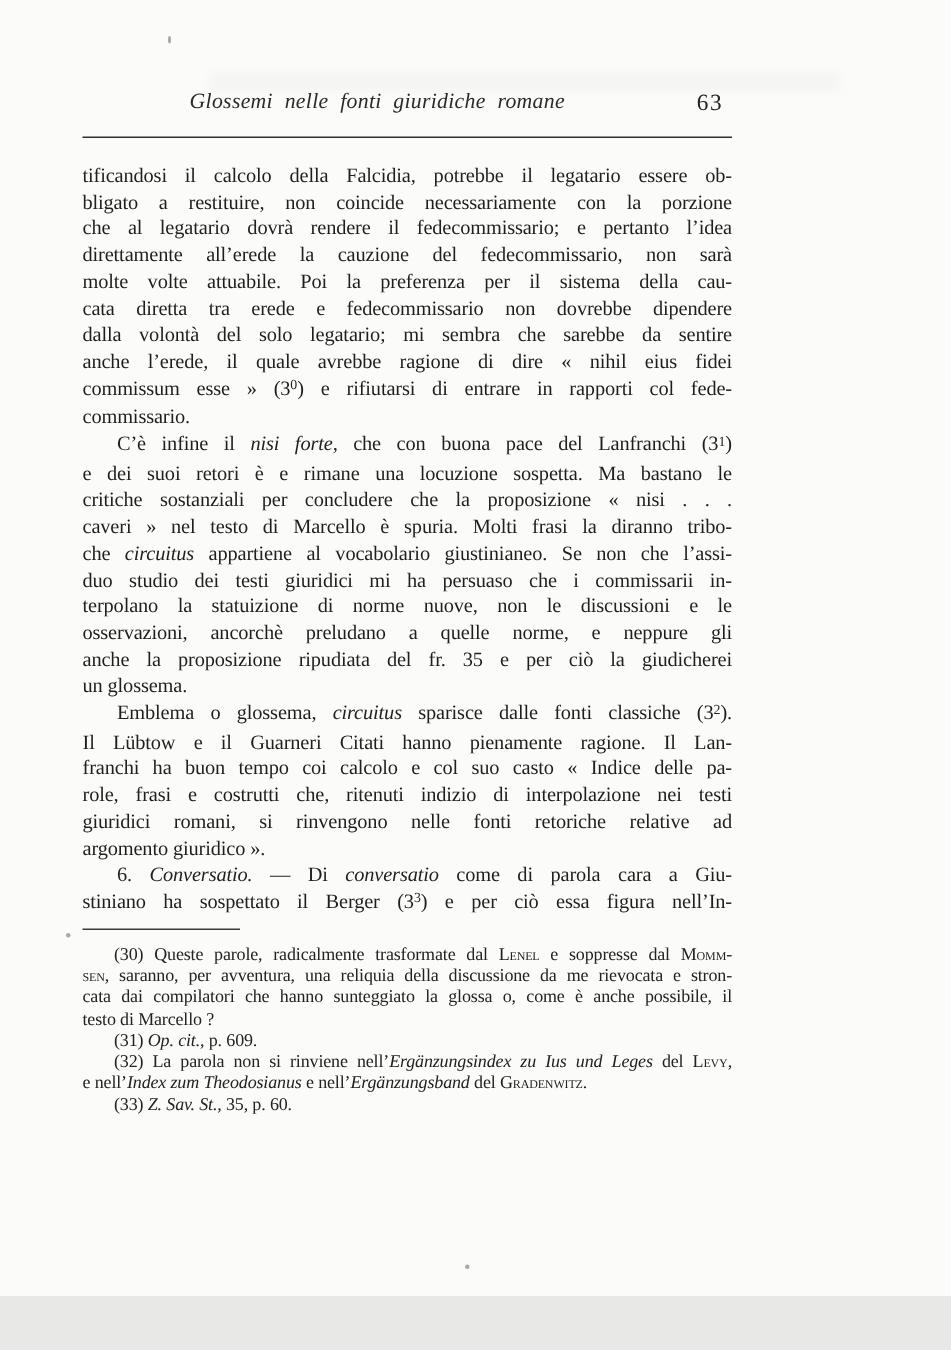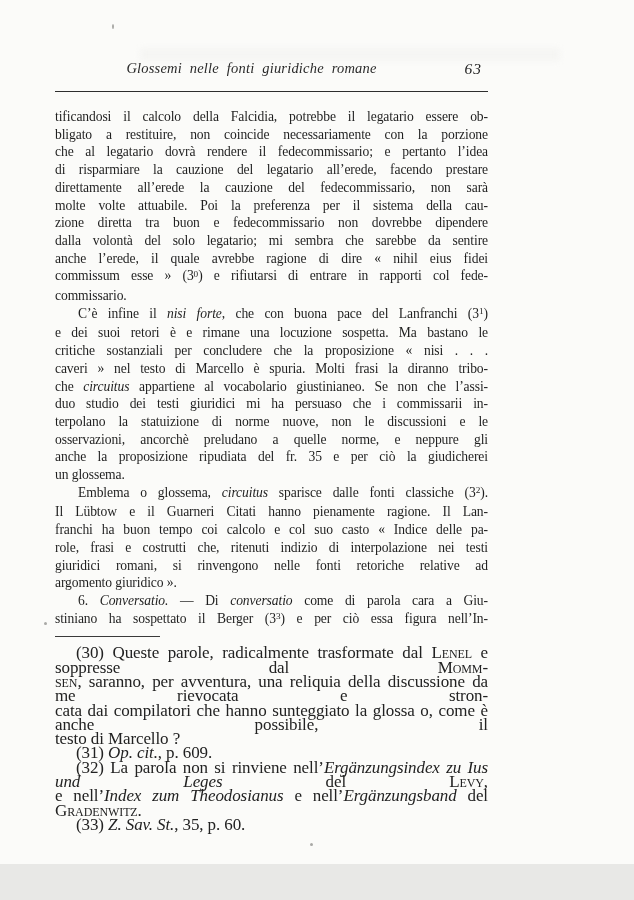--- a/index.html
+++ b/index.html
@@ -10,34 +10,34 @@
   }
   .content { position:absolute; left:55px; top:60px; width:433px; }
 
   
   .header { position:relative; height:26px; }
   .title {
     text-align:center; font-style:italic; font-size:14.5px;
     word-spacing:4px; letter-spacing:.2px; color:#2a2a2a;
     padding-right:40px;
   }
-  .pagenum { position:absolute; right:6px; top:0; font-size:15.5px; color:#222; letter-spacing:1px;font-style:italic; }
+  .pagenum { position:absolute; right:6px; top:0; font-size:15.5px; color:#222; letter-spacing:1px; }
   .rule { border:0; border-top:1.6px solid #2e2e2e; margin:5px 0 0 0; }
 
   
   .bodytext { margin-top:16px; font-size:13.6px; line-height:17.7px; letter-spacing:-.1px; }
   .bline, .fline { text-align:justify; text-align-last:justify; }
   .bline.last, .fline.last { text-align-last:left; }
   .bline.pindent { text-indent:23px; }
   .fline.pindent { text-indent:21px; }
   .para.gap { }
 
   
   .fsep { border:0; border-top:1.8px solid #3a3a3a; width:105px; margin:7px 0 0 0; }
-  .footnotes { margin-top:9px; font-size:17px; line-height:14.3px; letter-spacing:-.1px; color:#222; }
+  .footnotes { margin-top:9px; font-size:12px; line-height:14.3px; letter-spacing:-.1px; color:#222; }
 
   
   .i  { font-style:italic; }
   .sc { font-variant:small-caps; }
   .sup { font-size:.68em; position:relative; top:-.38em; letter-spacing:0; }
 
   
   .ghost {
     position:absolute; left:140px; top:48px; width:420px; height:13px;
     background:#f0f0ee; filter:blur(3px); opacity:.55;
@@ -61,24 +61,23 @@
       <div class="title">Glossemi nelle fonti giuridiche romane</div>
       <div class="pagenum">63</div>
     </div>
     <hr class="rule">
 
     <div class="bodytext">
         <div class="para">
           <div class="bline"><span>tificandosi il calcolo della Falcidia, potrebbe il legatario essere ob-</span></div>
           <div class="bline"><span>bligato a restituire, non coincide necessariamente con la porzione</span></div>
           <div class="bline"><span>che al legatario dovrà rendere il fedecommissario; e pertanto l’idea</span></div>
-          <div class="bline"><span>di risparmiare la cauzione del legatario all’erede, facendo prestare</span></div>
           <div class="bline"><span>direttamente all’erede la cauzione del fedecommissario, non sarà</span></div>
           <div class="bline"><span>molte volte attuabile. Poi la preferenza per il sistema della cau-</span></div>
-          <div class="bline"><span>zione diretta tra buon e fedecommissario non dovrebbe dipendere</span></div>
+          <div class="bline"><span>cata diretta tra erede e fedecommissario non dovrebbe dipendere</span></div>
           <div class="bline"><span>dalla volontà del solo legatario; mi sembra che sarebbe da sentire</span></div>
           <div class="bline"><span>anche l’erede, il quale avrebbe ragione di dire « nihil eius fidei</span></div>
           <div class="bline"><span>commissum esse » (3</span><span class="sup">0</span><span>) e rifiutarsi di entrare in rapporti col fede-</span></div>
           <div class="bline last"><span>commissario.</span></div>
         </div>
         <div class="para">
           <div class="bline pindent"><span>C’è infine il </span><span class="i">nisi forte</span><span>, che con buona pace del Lanfranchi (3</span><span class="sup">1</span><span>)</span></div>
           <div class="bline"><span>e dei suoi retori è e rimane una locuzione sospetta. Ma bastano le</span></div>
           <div class="bline"><span>critiche sostanziali per concludere che la proposizione « nisi . . .</span></div>
           <div class="bline"><span>caveri » nel testo di Marcello è spuria. Molti frasi la diranno tribo-</span></div>

